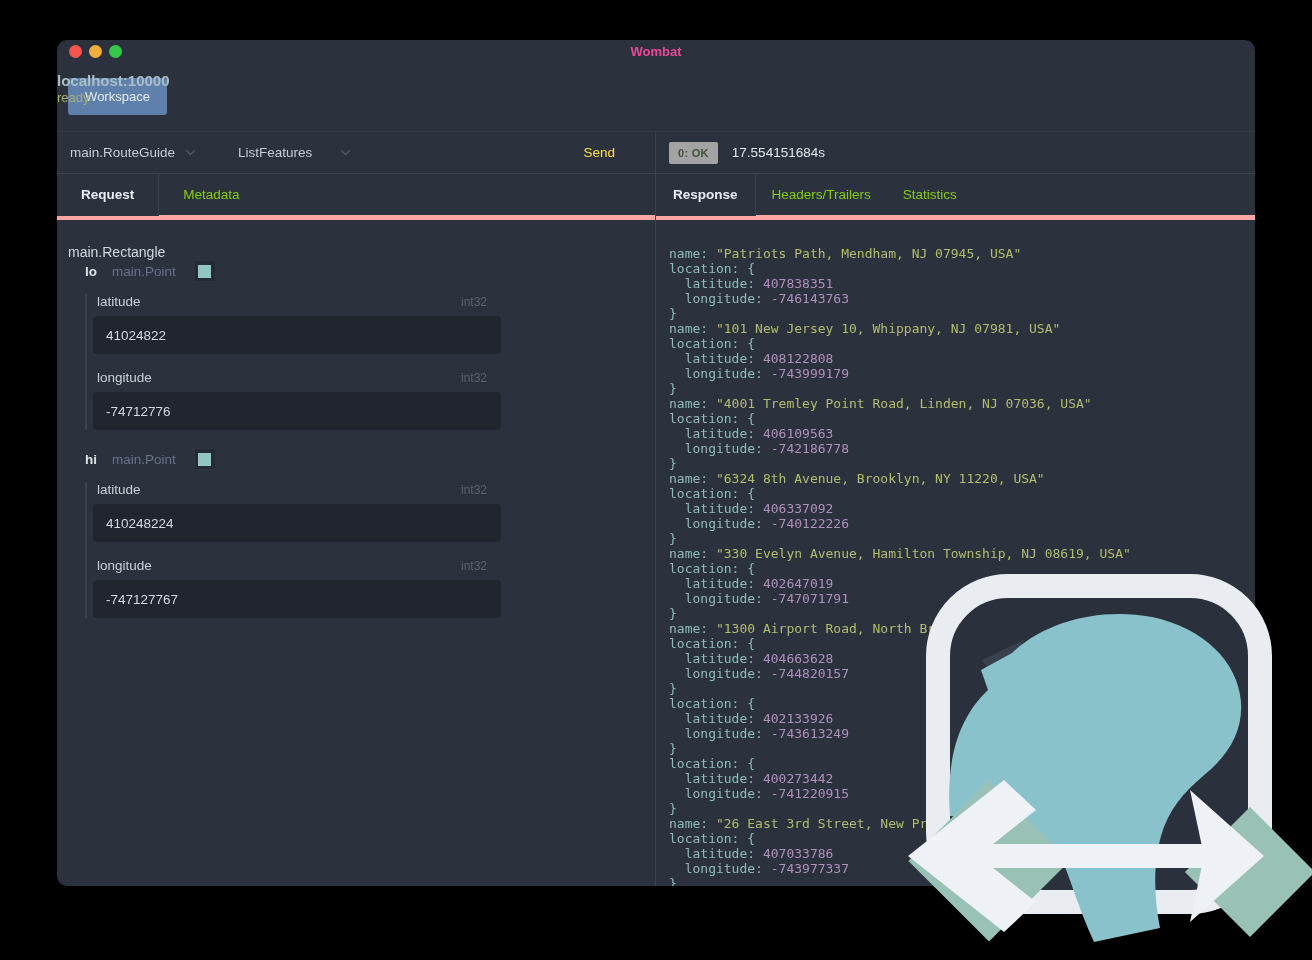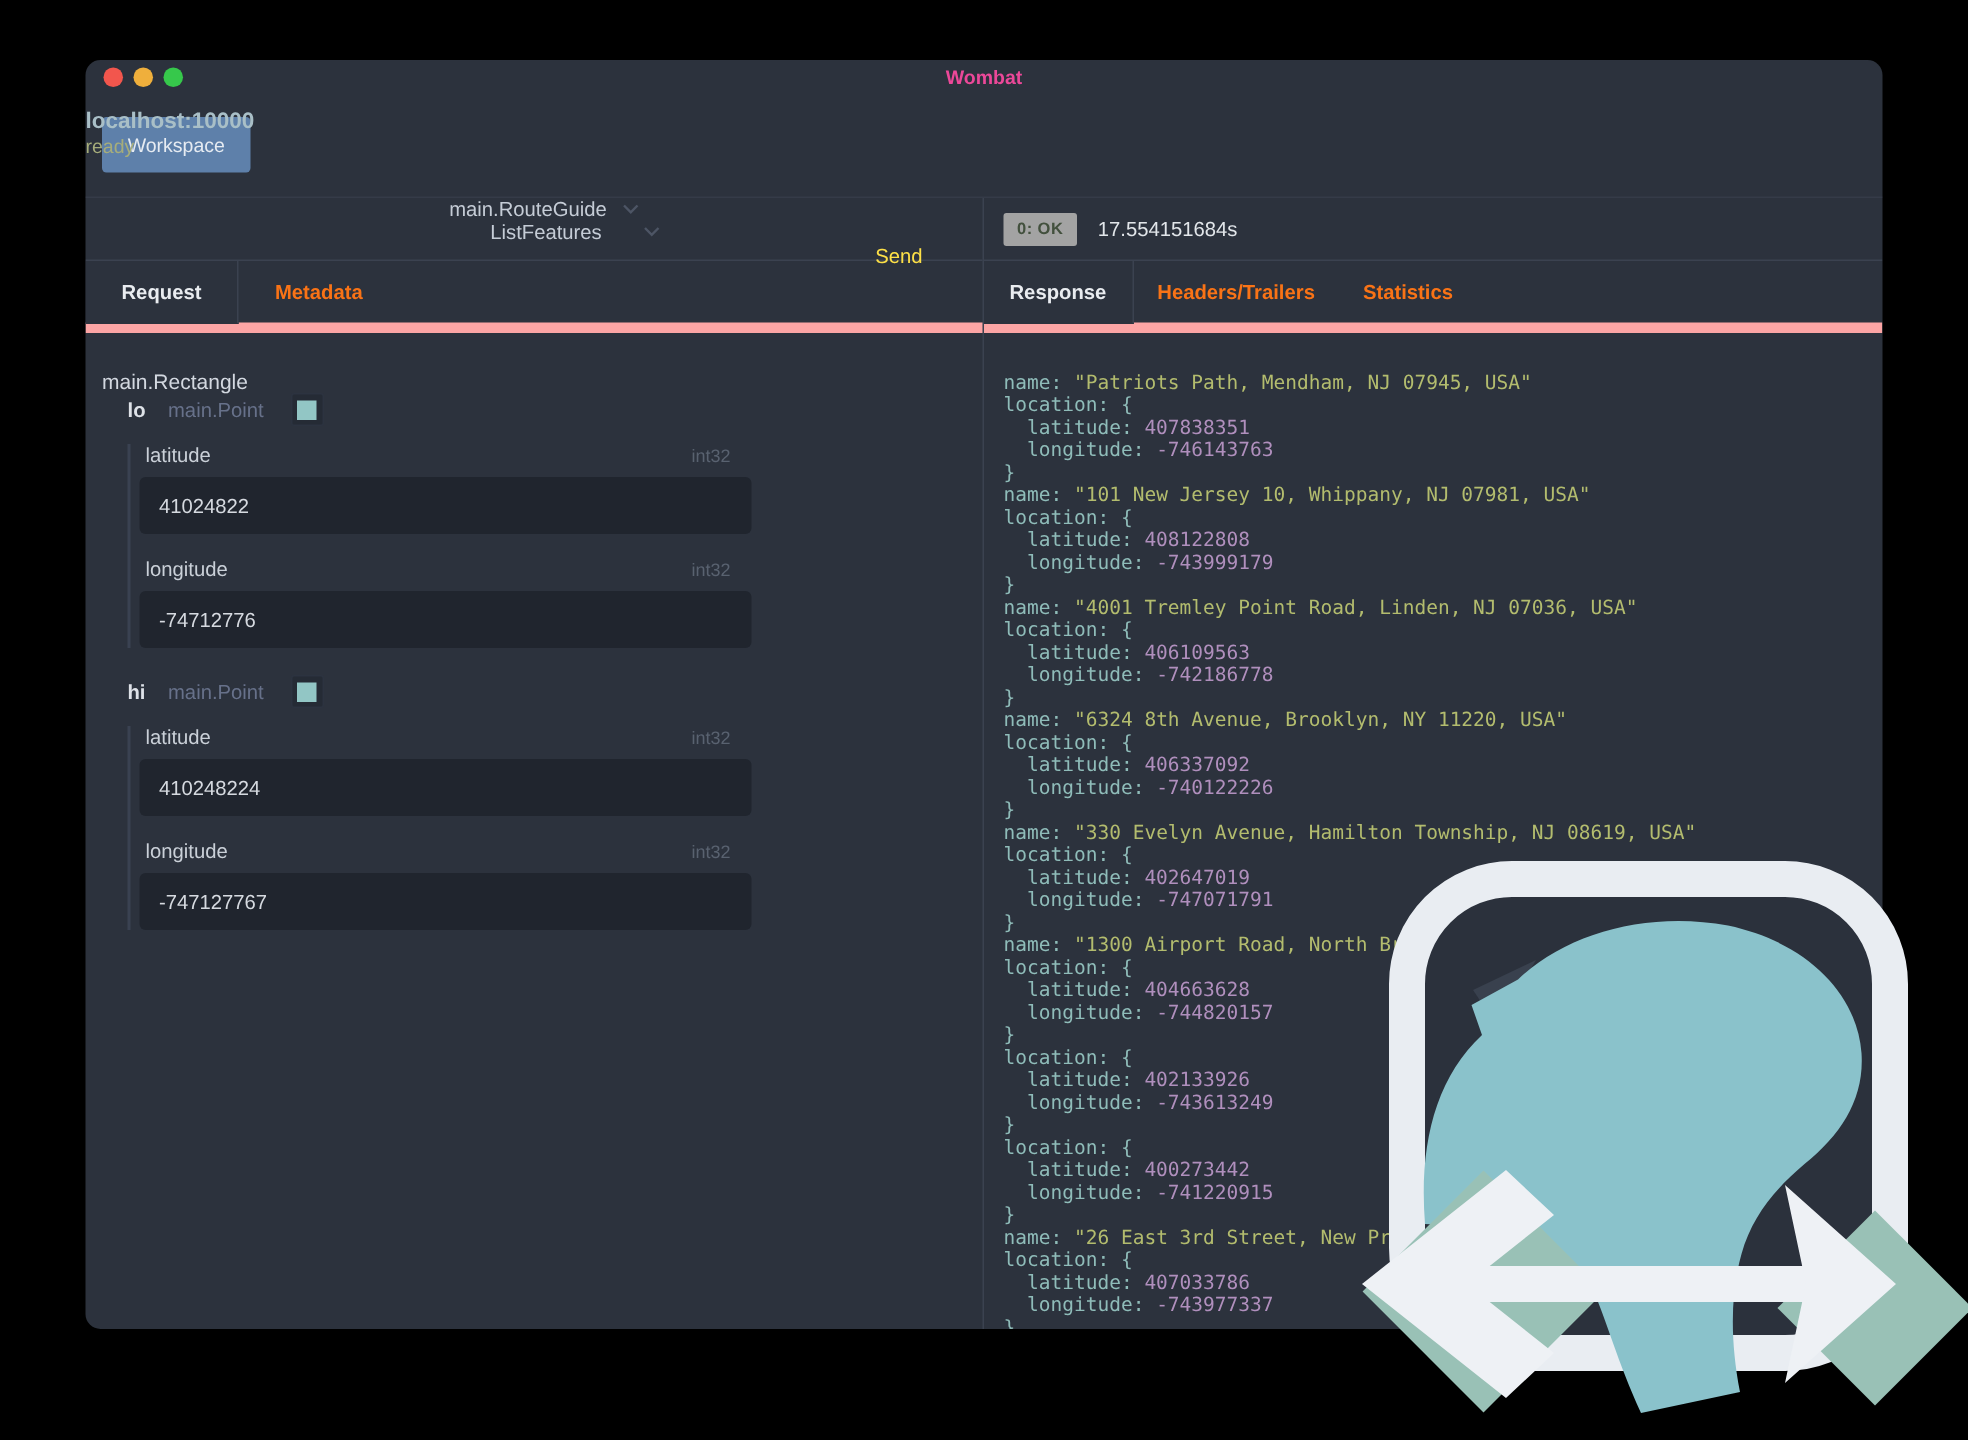--- a/index.html
+++ b/index.html
@@ -30,35 +30,35 @@
     font-size:13px;font-family:inherit;display:flex;align-items:center;justify-content:center;
   }
   .conn{position:absolute;left:0;right:0;top:10px;line-height:17px;}
   .conn .host{font-size:15px;font-weight:bold;color:#a9bfc7;}
   .conn .status{font-size:13px;font-weight:normal;color:#a6ad7b;}
   
   .main{position:absolute;top:91px;bottom:0;left:0;right:0;display:flex;border-top:1px solid #353b48;}
   .left-pane{width:598px;border-right:1px solid #3b4250;display:flex;flex-direction:column;}
   .right-pane{flex:1;display:flex;flex-direction:column;overflow:hidden;}
   .bar-row{height:41px;min-height:41px;border-bottom:1px solid #3b4250;display:flex;align-items:center;}
-  .left-pane .bar-row{padding:0 0 0 13px;flex-direction:column;}
+  .left-pane .bar-row{padding:0 0 0 13px;}
   .select{display:flex;align-items:center;color:#c5ccd6;font-size:13.5px;cursor:default;}
   .select .chev{margin-left:10px;display:inline-flex;}
   .method-select{margin-left:42px;}
   .method-select .chev{margin-left:28px;}
   .send-btn{margin-left:auto;margin-right:34px;background:none;border:none;color:#fde047;font-size:13.5px;font-family:inherit;}
   .result-row{padding-left:13px;}
   .status-badge{
     background:#a3a3a3;color:#42503d;font-size:11px;font-weight:bold;
     padding:5px 9px;border-radius:2px;letter-spacing:.3px;
   }
   .duration{margin-left:14px;color:#e2e6ea;font-size:13.5px;}
   
-  .tabs{height:41px;min-height:41px;border-bottom:7px solid #fca5a5;display:flex;}
-  .tab{padding:0 24px;display:flex;align-items:center;font-size:13.5px;color:#f97316;cursor:default;font-weight:bold;}
+  .tabs{height:41px;min-height:41px;border-bottom:5px solid #fca5a5;display:flex;}
+  .tab{padding:0 24px;display:flex;align-items:center;font-size:13.5px;color:#84cc16;cursor:default;}
   .tab.active{
     color:#e9ecf0;font-weight:bold;background:#2c323d;
     border-right:1px solid #3b4250;margin-bottom:-1px;border-bottom:1px solid #2c323d;
   }
   .right-pane .tab{padding:0 17px;}
   .right-pane .tab.active{padding:0 17px;}
   .right-pane .tab + .tab{padding:0 16px;margin-left:0;}
   
   .request-body{flex:1;padding:24px 0 0 11px;overflow:hidden;}
   .message-type{font-size:14px;color:#d3d8e0;}

